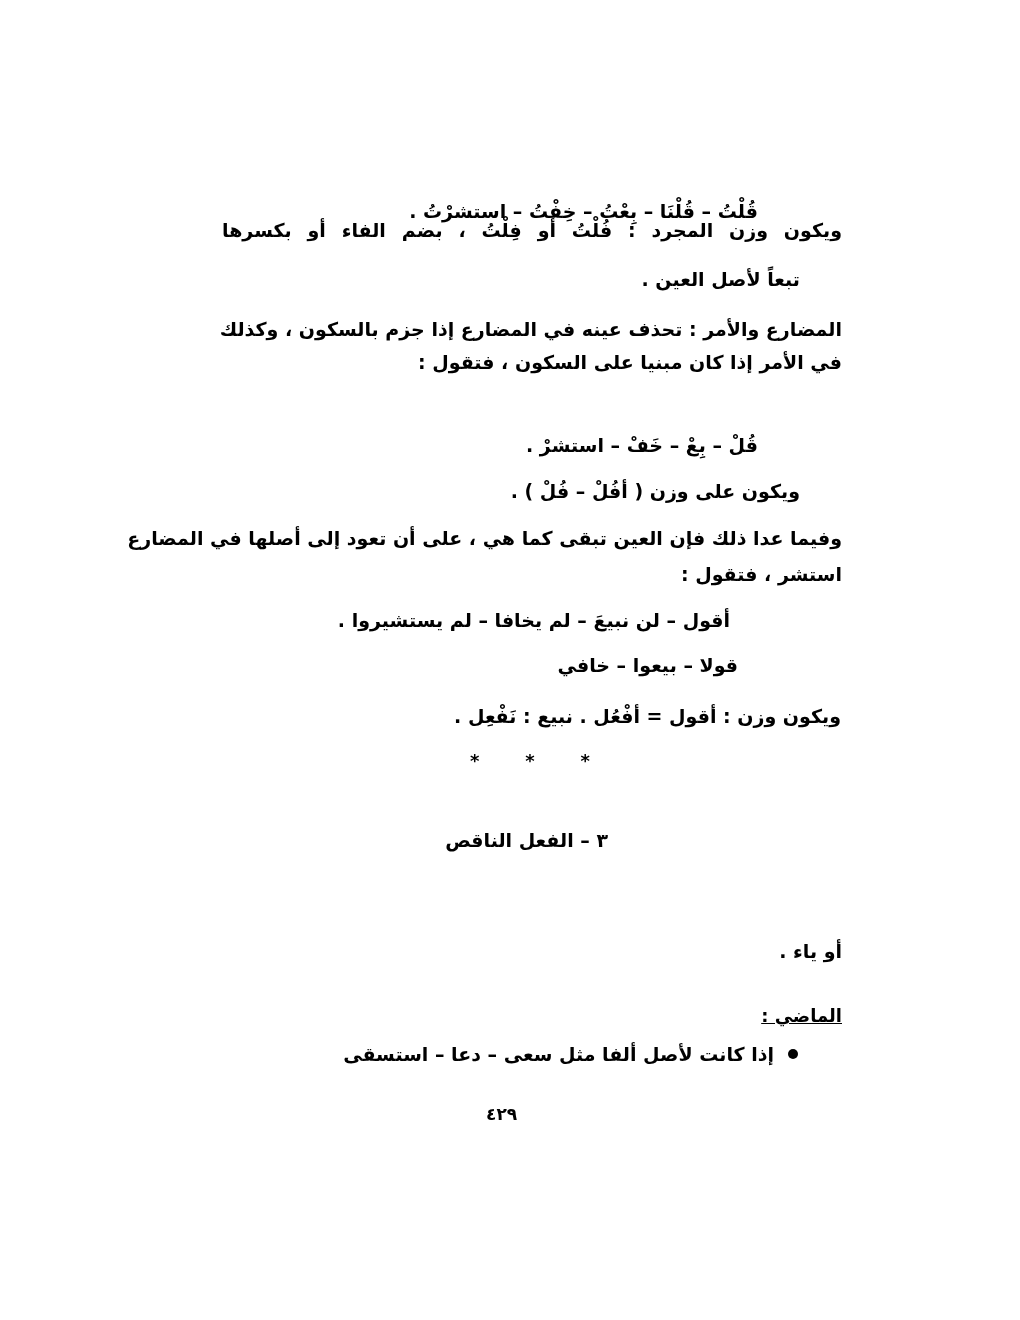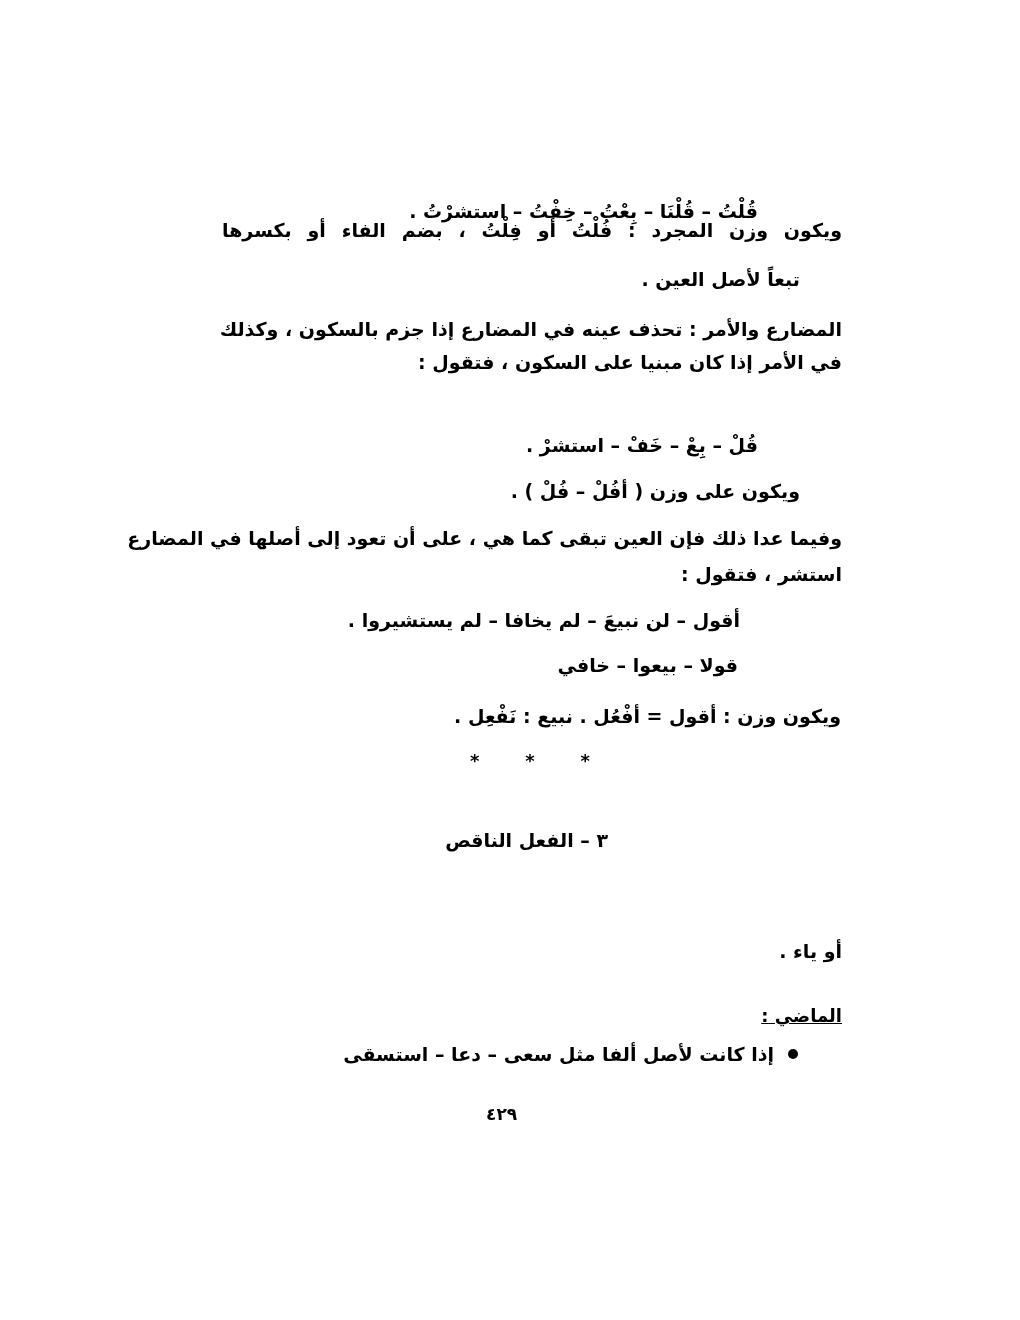--- a/index.html
+++ b/index.html
@@ -105,21 +105,21 @@
   <div class="line full" style="top:315px;">المضارع والأمر : تحذف عينه في المضارع إذا جزم بالسكون ، وكذلك</div>
   <div class="line right" style="right:178px; top:348px;margin-left:28px;">في الأمر إذا كان مبنيا على السكون ، فتقول :</div>
 
   <div class="line right" style="right:262px; top:431px;">قُلْ – بِعْ – خَفْ – استشرْ .</div>
 
   <div class="line right" style="right:220px; top:477px;">ويكون على وزن ( أفُلْ – فُلْ ) .</div>
 
   <div class="line full" style="top:524px;">وفيما عدا ذلك فإن العين تبقى كما هي ، على أن تعود إلى أصلها في المضارع</div>
   <div class="line right" style="right:178px; top:560px;">استشر ، فتقول :</div>
 
-  <div class="line right" style="right:280px; top:606px;text-align:center;">أقول – لن نبيعَ – لم يخافا – لم يستشيروا .</div>
+  <div class="line right" style="right:290px; top:606px;text-align:center;">أقول – لن نبيعَ – لم يخافا – لم يستشيروا .</div>
   <div class="line right" style="right:282px; top:651px;">قولا – بيعوا – خافي</div>
 
   <div class="line right" style="right:179px; top:702px;">ويكون وزن : أقول = أفْعُل . نبيع : نَفْعِل .</div>
 
   <div class="stars">
     <span>*</span>
     <span>*</span>
     <span>*</span>
   </div>
 

